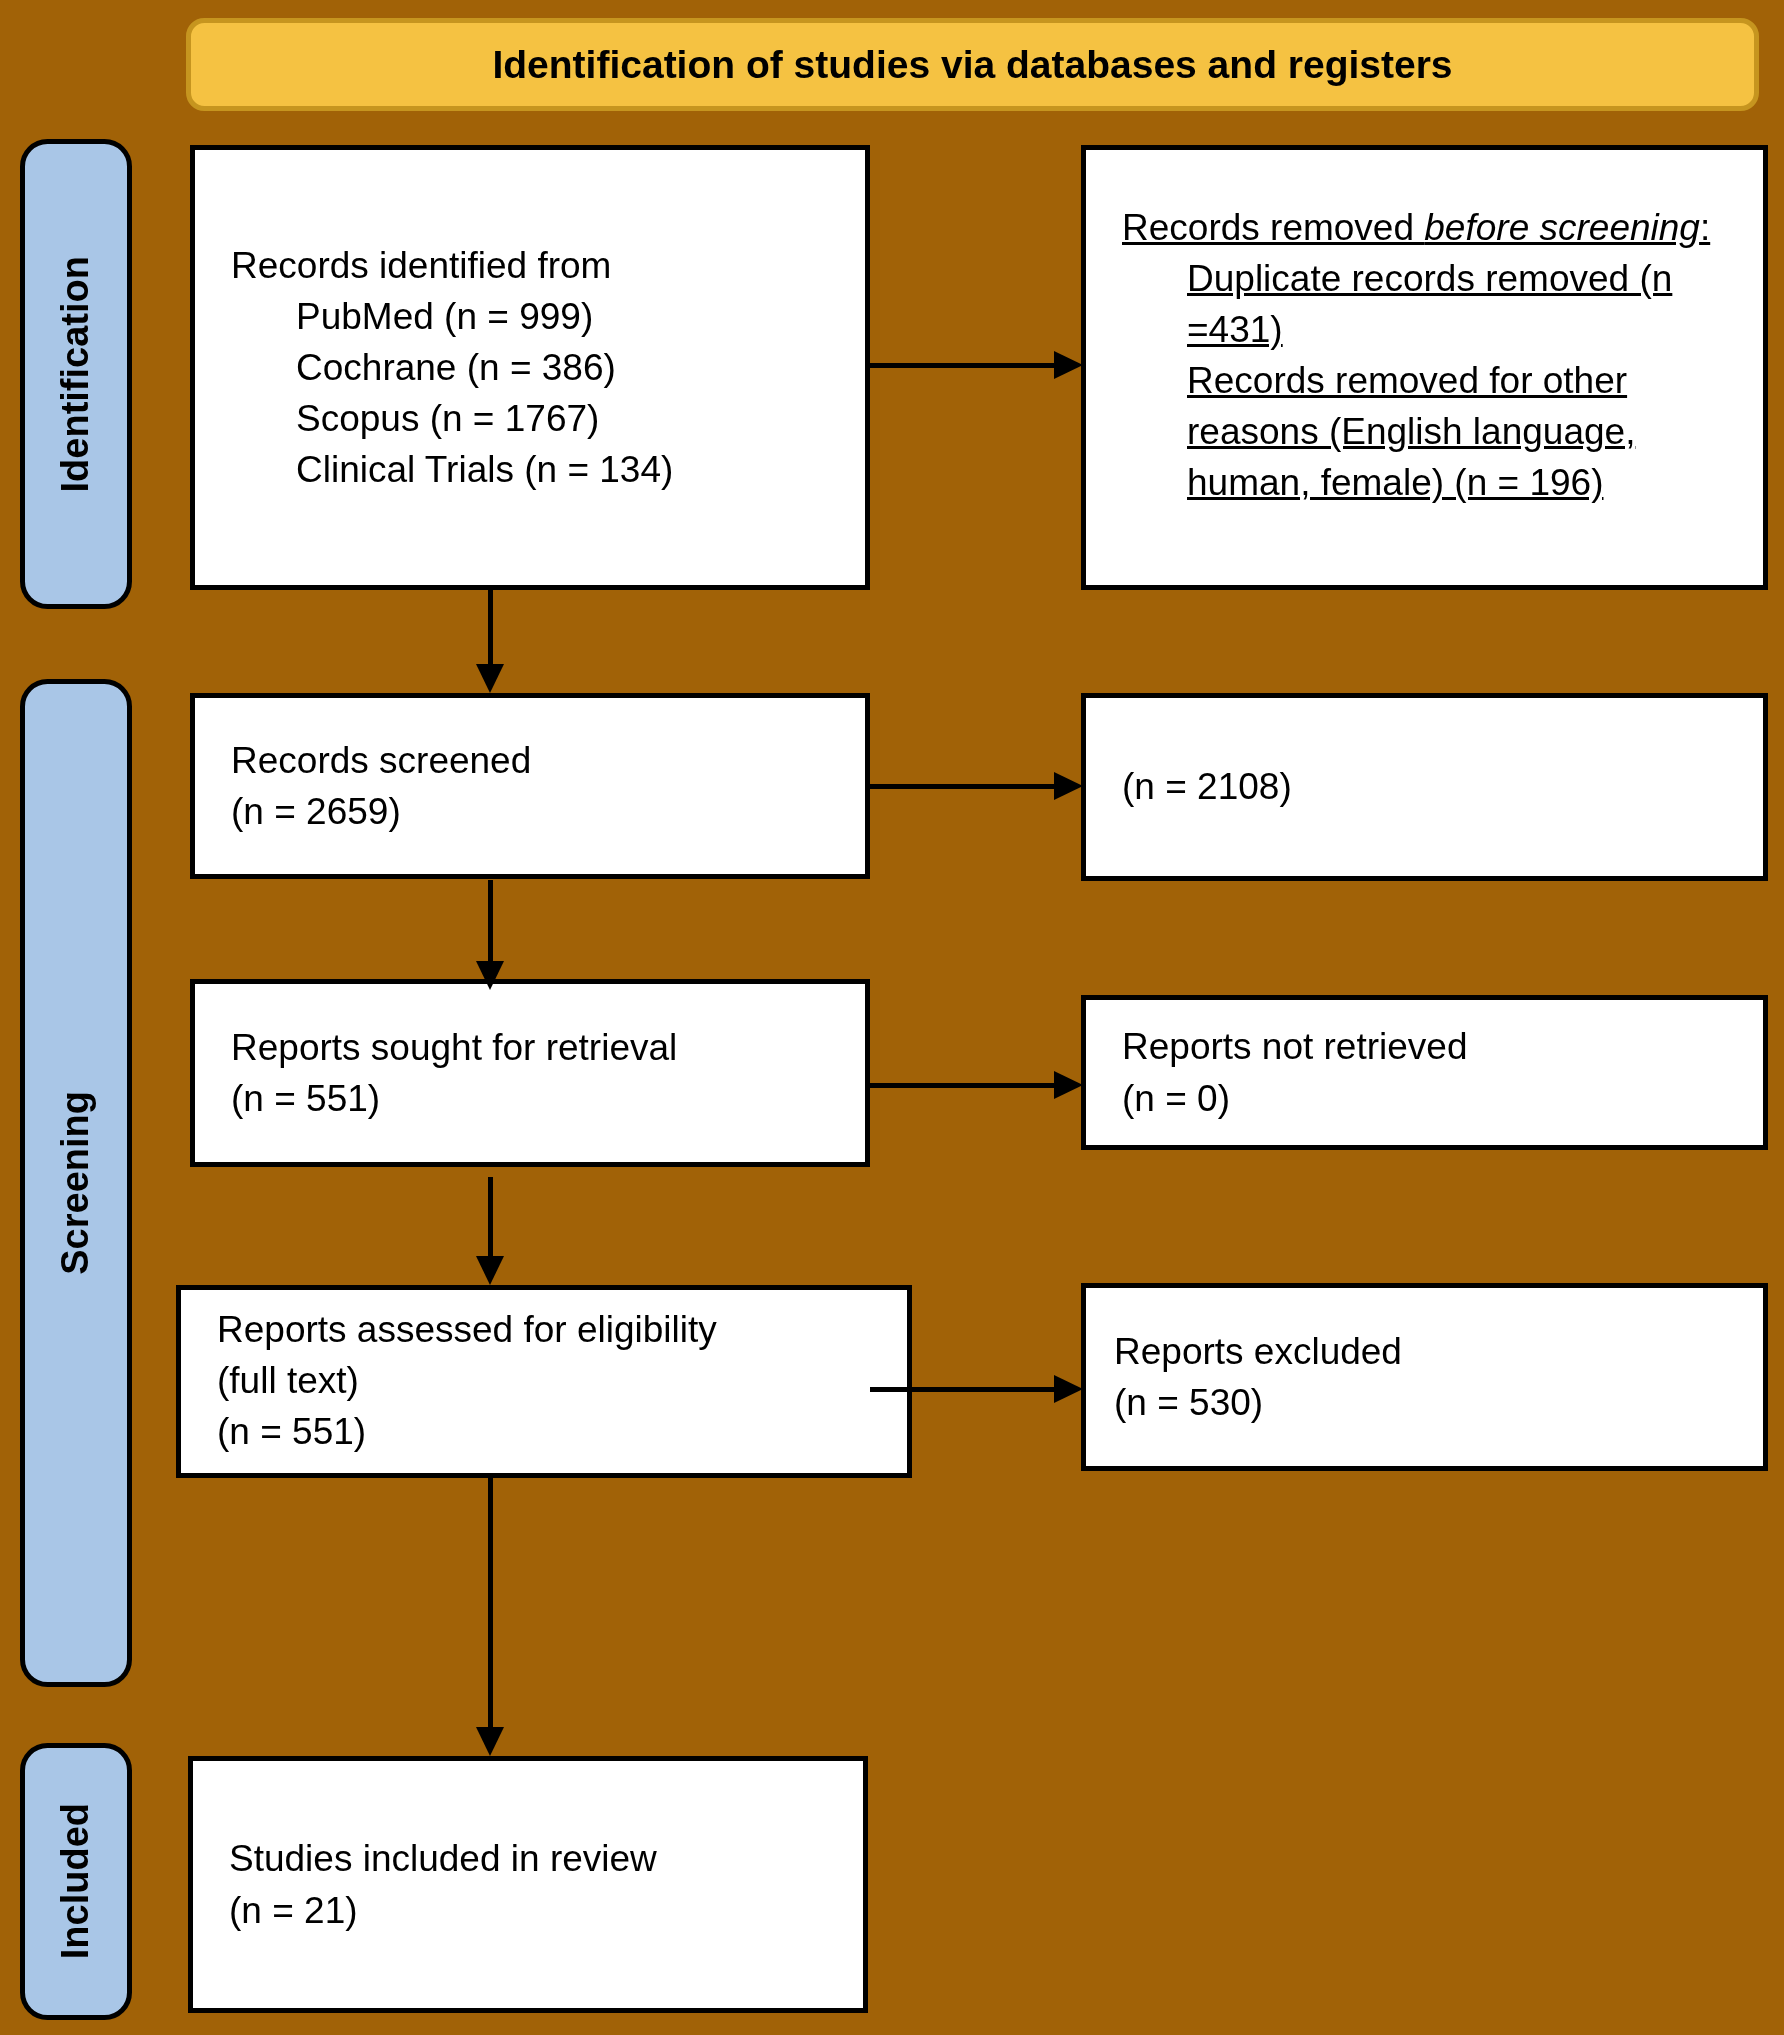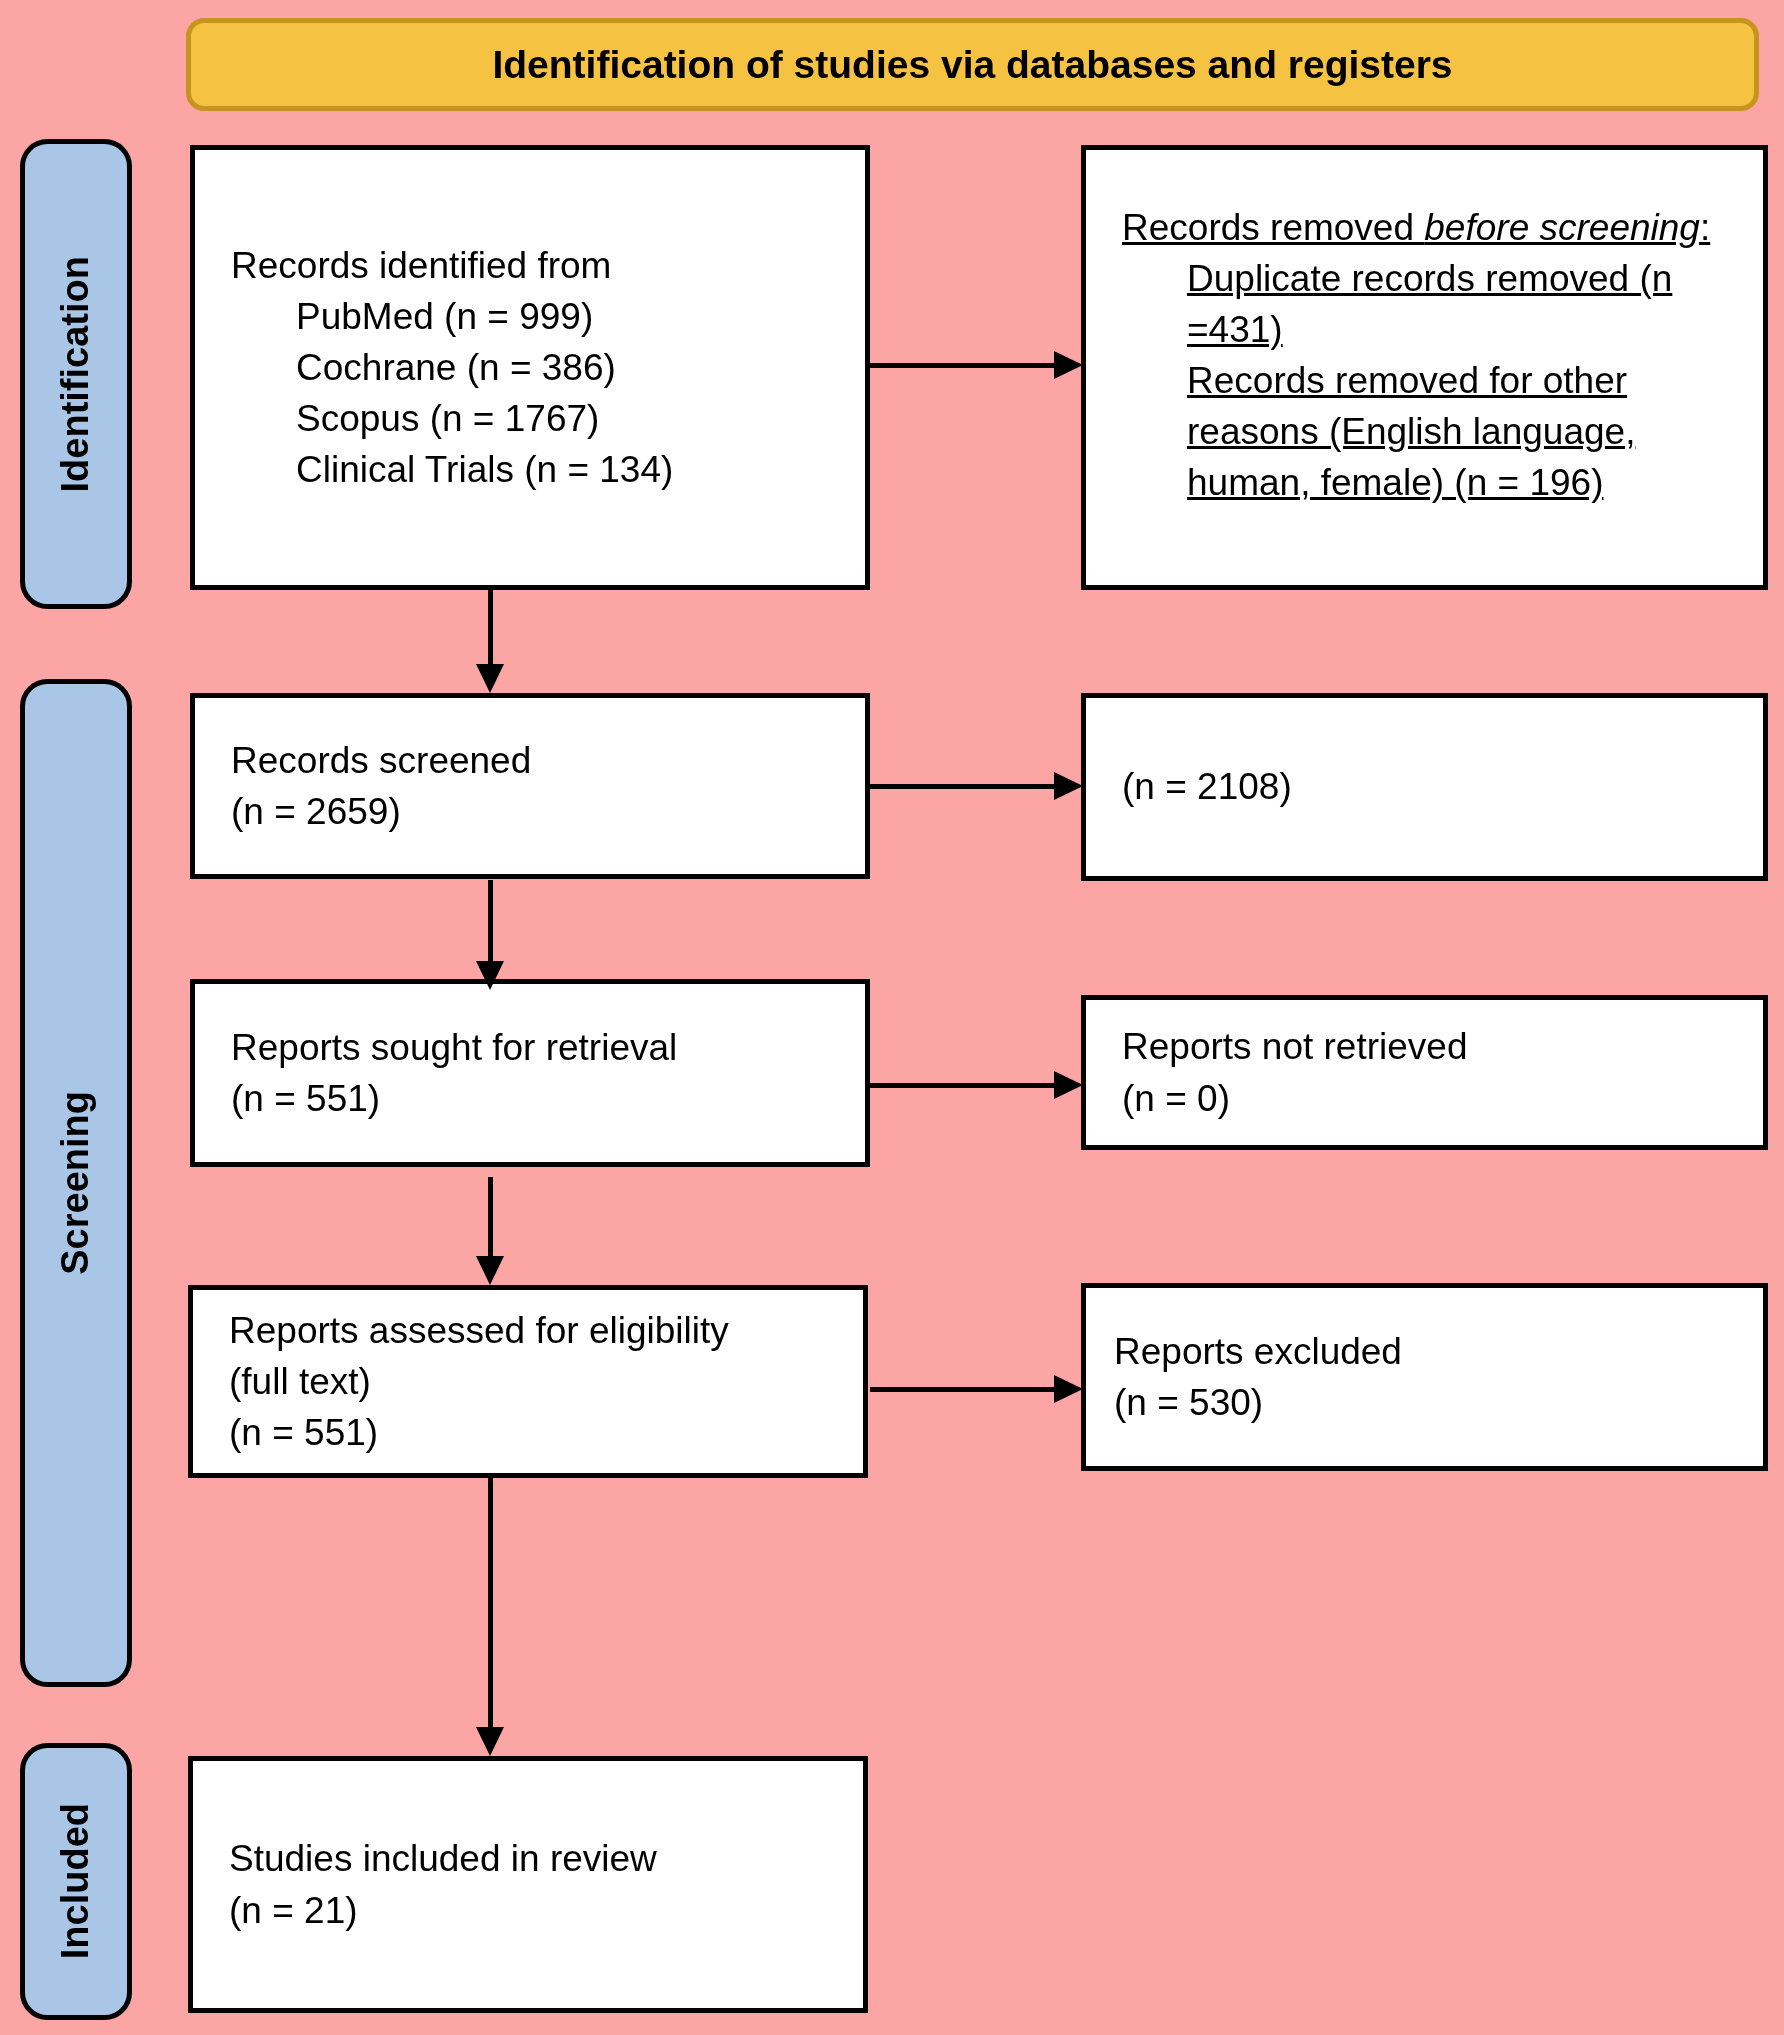--- a/index.html
+++ b/index.html
@@ -1,17 +1,17 @@
 <!DOCTYPE html>
 <html style="--banner-fill: #F5C242; --banner-border: #C6951F; --stage-fill: #A9C6E7; --box-fill: #FFFFFF; --box-border: #000000; --text: #000000;font-size:10.5px"><head>
 <meta charset="utf-8">
 <style>
   html, body { margin: 0; padding: 0; background: #ffffff; }
   body { width: 1784px; height: 2035px; font-family: "Liberation Sans", sans-serif; color: var(--text, #000); }
-  .canvas { position: relative; width: 1784px; height: 2035px; background: #fca5a5; overflow: hidden; }
+  .canvas { position: relative; width: 1784px; height: 2035px; background: #a16207; overflow: hidden; }
 
   
   .banner {
     position: absolute; left: 186px; top: 18.3px; width: 1573px; height: 93px;
     background: var(--banner-fill, #F5C242);
     border: 5.2px solid var(--banner-border, #C6951F);
     border-radius: 18.3px;
     box-sizing: border-box;
     display: flex; align-items: center; justify-content: center;
     font-weight: bold; font-size: 39px;
@@ -101,21 +101,21 @@
 
   <div class="box" style="left:190px; top:979px; width:680px; height:188px;">
     <p>Reports sought for retrieval</p>
     <p>(n = 551)</p>
   </div>
   <div class="box" style="left:1081px; top:995px; width:687px; height:155px;">
     <p>Reports not retrieved</p>
     <p>(n = 0)</p>
   </div>
 
-  <div class="box" style="left:188px; top:1285px; width:680px; height:193px;">
+  <div class="box" style="left:176px; top:1285px; width:736px; height:193px;justify-content:flex-end;">
     <p>Reports assessed for eligibility</p>
     <p>(full text)</p>
     <p>(n = 551)</p>
   </div>
   <div class="box" style="left:1081px; top:1283px; width:687px; height:188px;padding-left:28px;">
     <p>Reports excluded</p>
     <p>(n = 530)</p>
   </div>
 
   <div class="box" style="left:188px; top:1756px; width:680px; height:257px;">

